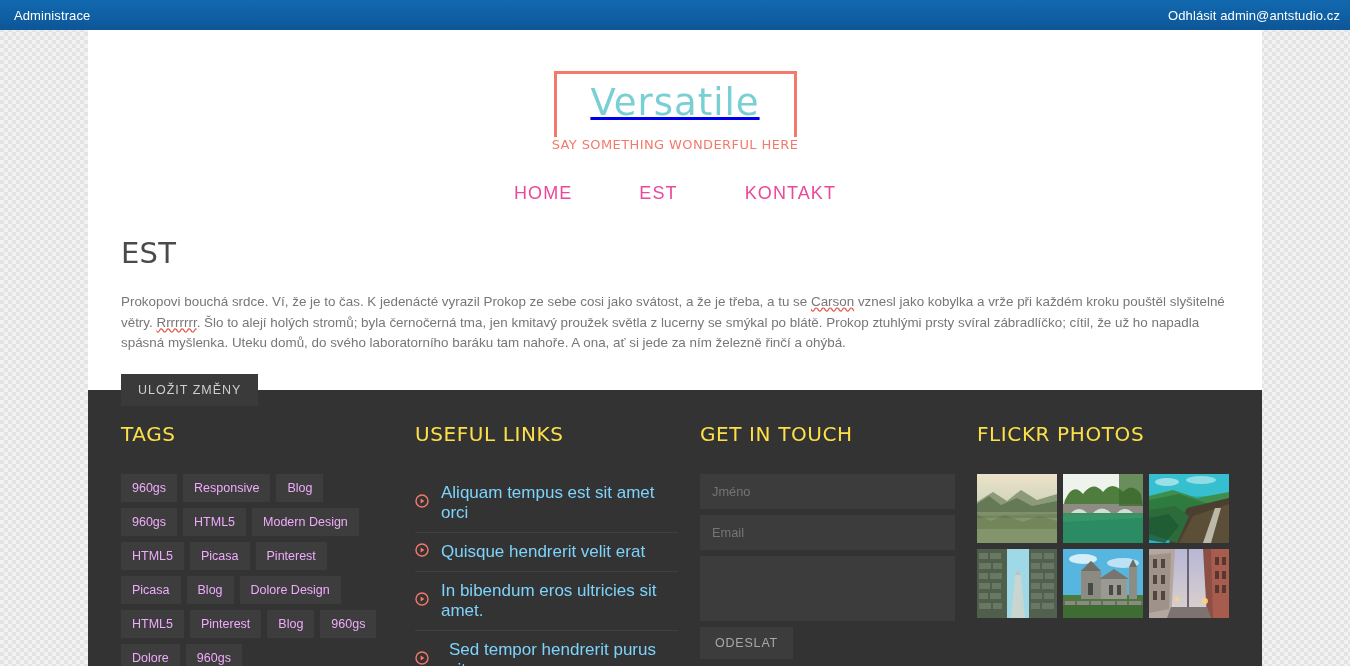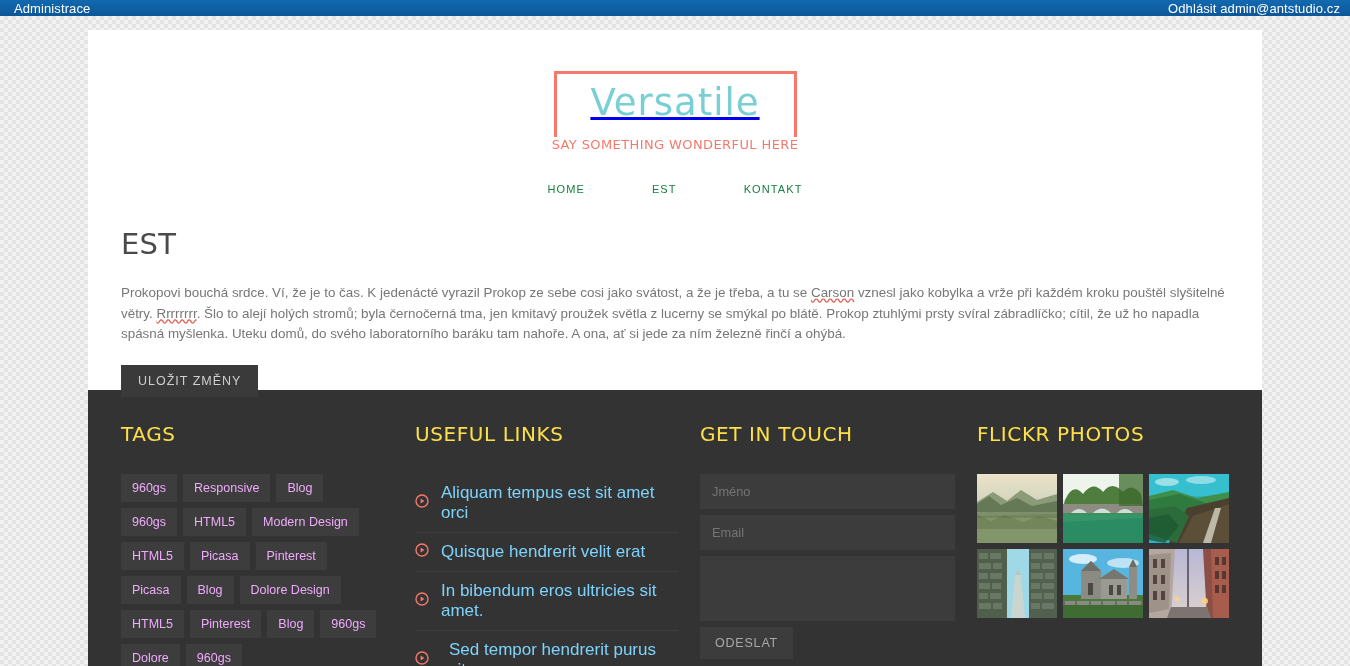--- a/index.html
+++ b/index.html
@@ -14,21 +14,21 @@
     background-image:
       linear-gradient(45deg, #e3e3e3 25%, transparent 25%, transparent 75%, #e3e3e3 75%),
       linear-gradient(45deg, #e3e3e3 25%, transparent 25%, transparent 75%, #e3e3e3 75%);
     background-size: 8px 8px;
     background-position: 0 0, 4px 4px;
   }
 
   
   .adminbar {
     position: absolute; top: 0; left: 0;
-    width: 1350px; height: 16px;
+    width: 1350px; height: 30px;
     background: linear-gradient(to bottom, #1269b0 0%, #0f5fa3 55%, #0d5697 100%);
     color: #ffffff;
     display: flex; align-items: center;
     justify-content: space-between;
     padding: 0 10px 0 14px;
     font-size: 13px;
     z-index: 30;
   }
   .adminbar a { color: #fff; text-decoration: none; }
   .adminbar .left { letter-spacing: .1px; }
@@ -82,23 +82,23 @@
     font-family: "DejaVu Sans", sans-serif;
   }
 
   
   .mainnav {
     display: flex; justify-content: center;
     gap: 63px;
     margin-top: 35px;
   }
   .mainnav a {
-    color: #15803d;
+    color: #ec4899;
     text-decoration: none;
-    font-size: 11px;
+    font-size: 18px;
     letter-spacing: 1.1px;
     padding: 4px 2px;
     text-align: right;
   }
 
   
   .article {
     padding: 0 33px;
     margin-top: 28px;
   }

